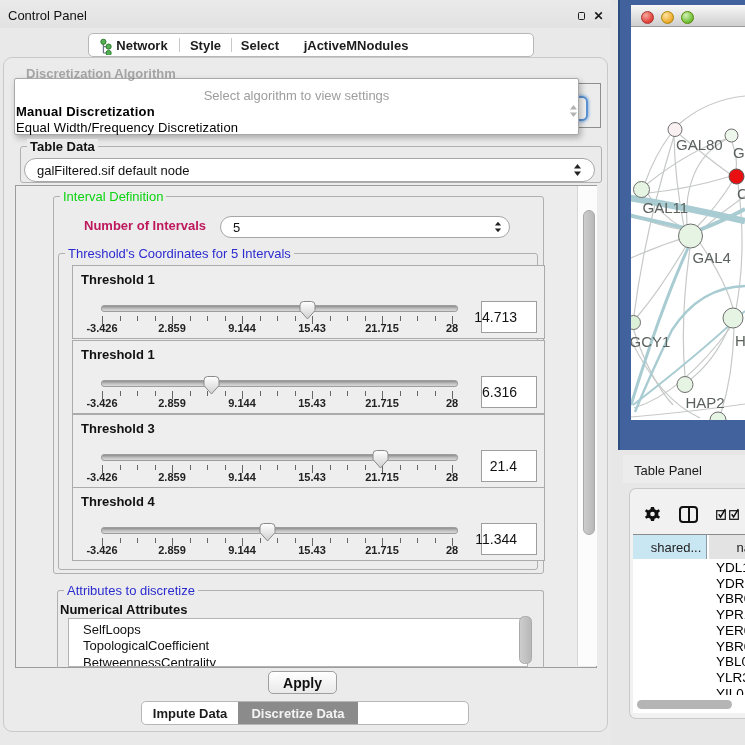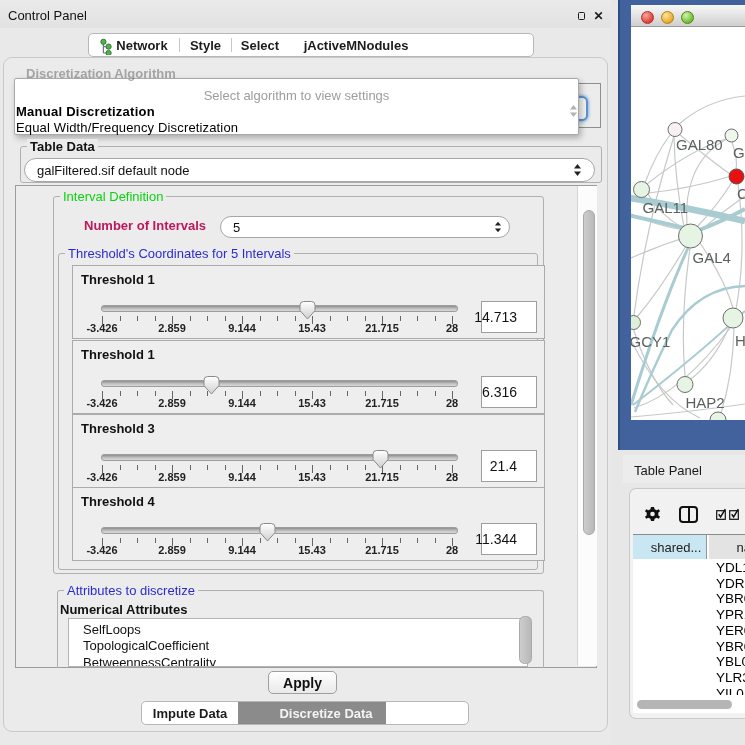--- a/index.html
+++ b/index.html
@@ -300,21 +300,21 @@
     <div style="margin:3px 0 0 14px;font-size:13px;line-height:16.3px;color:#111;">SelfLoops<br>TopologicalCoefficient<br>BetweennessCentrality</div>
   </div>
   <div class="abs sb-thumb" style="left:519px;top:616px;width:11px;height:46px;border-radius:5.5px;"></div>
 
   <div class="abs" style="left:268px;top:671px;width:67px;height:21px;border:1px solid #9f9f9f;border-radius:5px;
        background:linear-gradient(180deg,#ffffff,#e9e9e9);display:flex;align-items:center;justify-content:center;
        font-size:14px;font-weight:600;color:#111;">Apply</div>
 
   <div id="bottabs" class="abs tabbar">
     <div class="tb" style="width:96px;">Impute Data</div>
-    <div class="tb sel" style="width:120px;padding-left:28px;">Discretize Data</div>
+    <div class="tb sel" style="width:120px;">Discretize Data</div>
   </div>
 </div>
 
 <svg class="abs" style="left:615px;top:369px;" width="6" height="7" viewBox="0 0 6 7">
   <path d="M1,6 Q0.5,1.5 5,2.5 L3,4.5 Z" fill="#4a4a4a"></path>
 </svg>
 
 <div class="abs" style="left:611px;top:0;width:134px;height:745px;background:#e7e7e7;"></div>
 
 <div class="abs" style="left:618px;top:0;width:127px;height:450px;background:#41629c;

